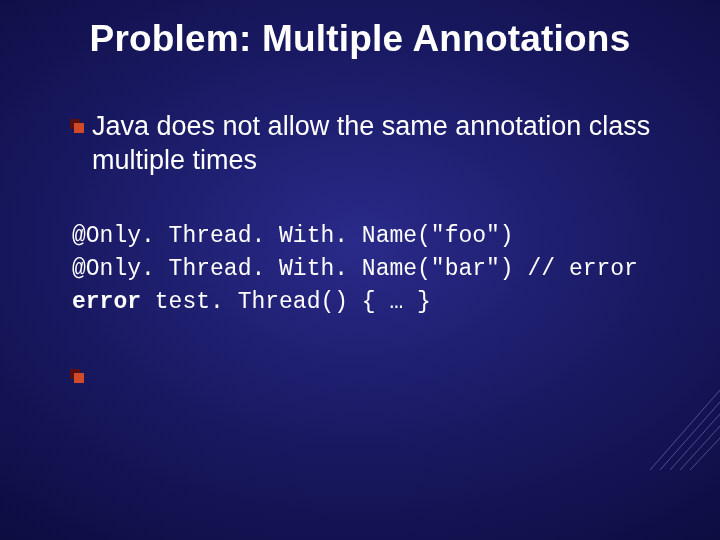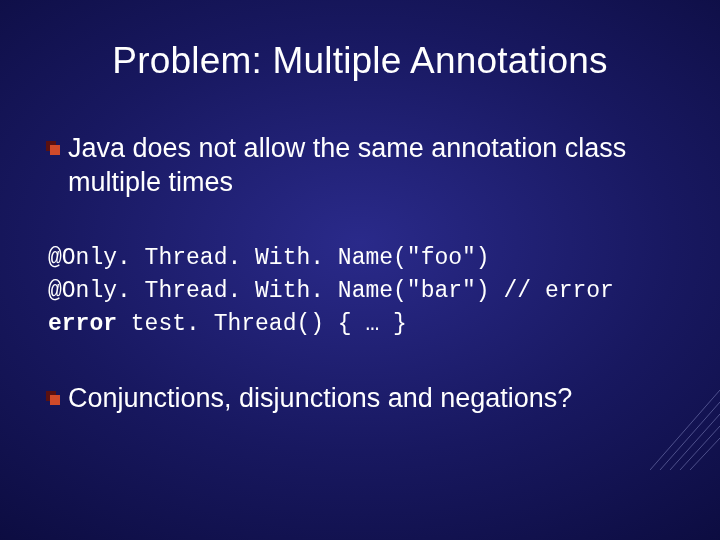--- a/index.html
+++ b/index.html
@@ -11,28 +11,29 @@
     position: relative;
   }
   .slide {
     width: 720px;
     height: 540px;
     padding: 0;
     position: relative;
   }
   .title {
     font-size: 37px;
-    font-weight: 400;
+    font-weight: 700;
     text-align: center;
-    padding-top: 40px;
+    padding-top: 18px;
     padding-bottom: 8px;
     letter-spacing: 0.2px;
   }
   .content {
     padding: 42px 46px 0 46px;
+    margin-left: 24px;
   }
   .bullet-row {
     display: flex;
     align-items: flex-start;
     margin-bottom: 6px;
   }
   .bullet-icon {
     flex: 0 0 auto;
     width: 14px;
     height: 14px;
@@ -99,21 +100,20 @@
       <span class="bullet-text">Java does not allow the same annotation class multiple times</span>
     </div>
 
     <div class="code-block"><span class="code-line">@Only. Thread. With. Name("foo")</span><span class="code-line"><span>@Only. Thread. With. Name("bar") </span><span>// error</span></span><span class="code-line"><span class="kw">error</span><span> test. Thread() { … }</span></span></div>
 
     <div class="bullet-row">
       <span class="bullet-icon">
         <span class="sq1"></span>
           <span class="sq2"></span>
       </span>
-      <span class="bullet-text">Conjunctions, disjunctions and negations?</span>
     </div>
 
   </div>
 
   <svg class="corner-lines" viewBox="0 0 70 80">
     <line x1="0" y1="80" x2="70" y2="0"></line>
     <line x1="10" y1="80" x2="70" y2="12"></line>
     <line x1="20" y1="80" x2="70" y2="24"></line>
     <line x1="30" y1="80" x2="70" y2="36"></line>
     <line x1="40" y1="80" x2="70" y2="48"></line>

